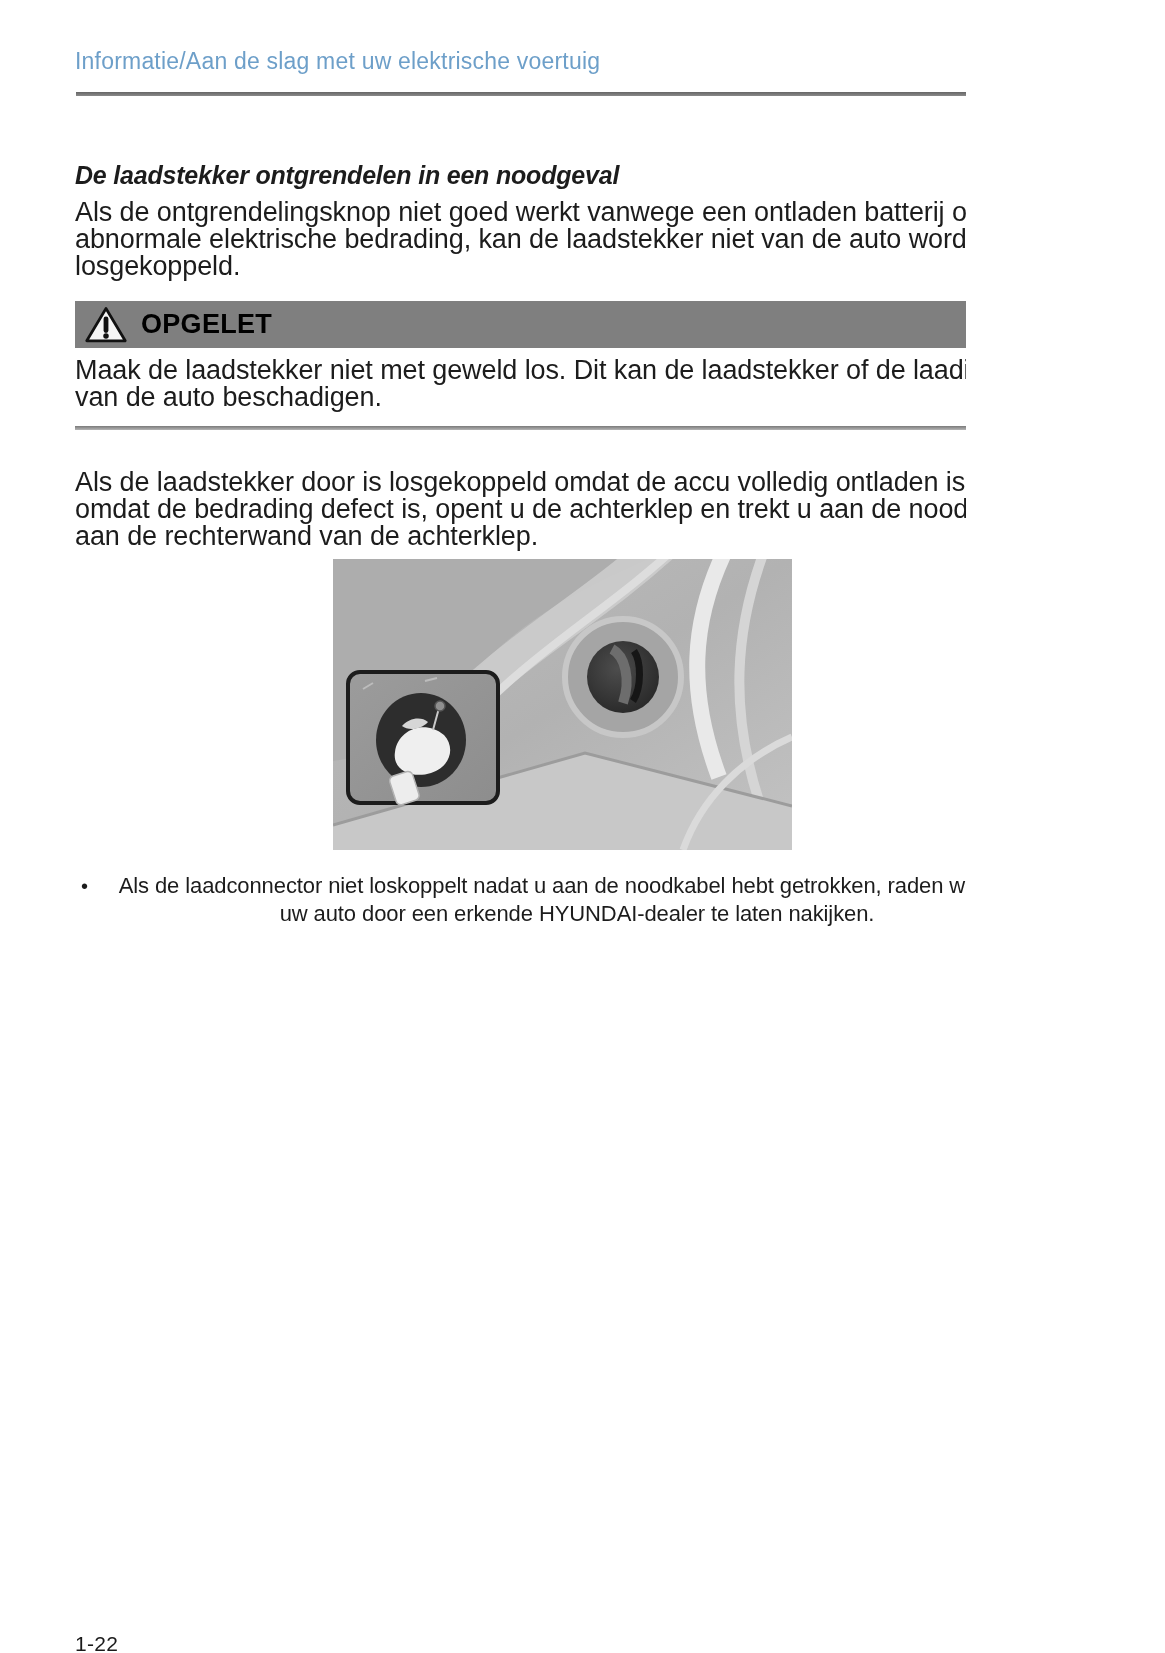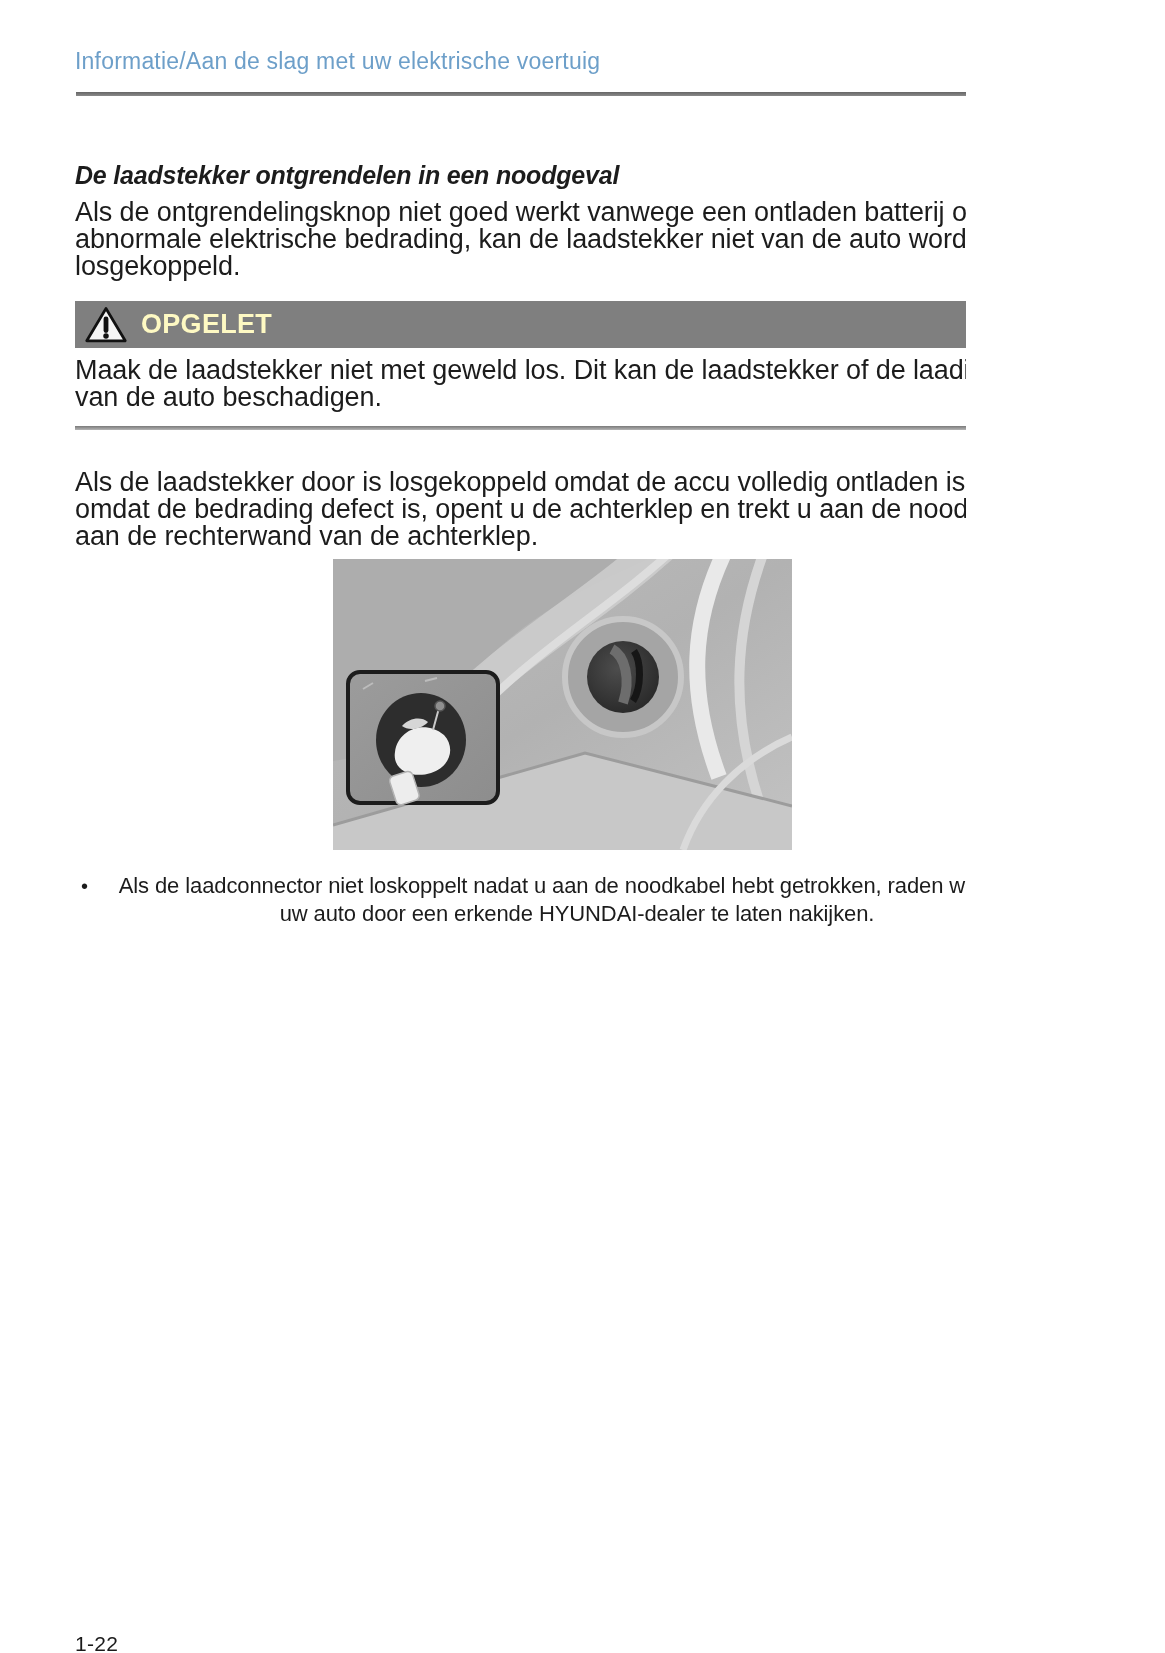--- a/index.html
+++ b/index.html
@@ -59,21 +59,21 @@
     align-items:center;
     padding-left:9px;
   }
   .caution-banner .tri{
     width:44px;height:40px;
     flex:0 0 auto;
     display:block;
   }
   .caution-label{
     margin-left:13px;
-    color:#fef9c3;
+    color:#000000;
     font-size:27px;
     font-weight:700;
     letter-spacing:0.3px;
   }
   .caution-text{ margin-top:9px; }
   .caution-rule{
     margin-top:15px;
     height:4px;
     background:linear-gradient(#7a7a7a,#b5b5b5);
   }

